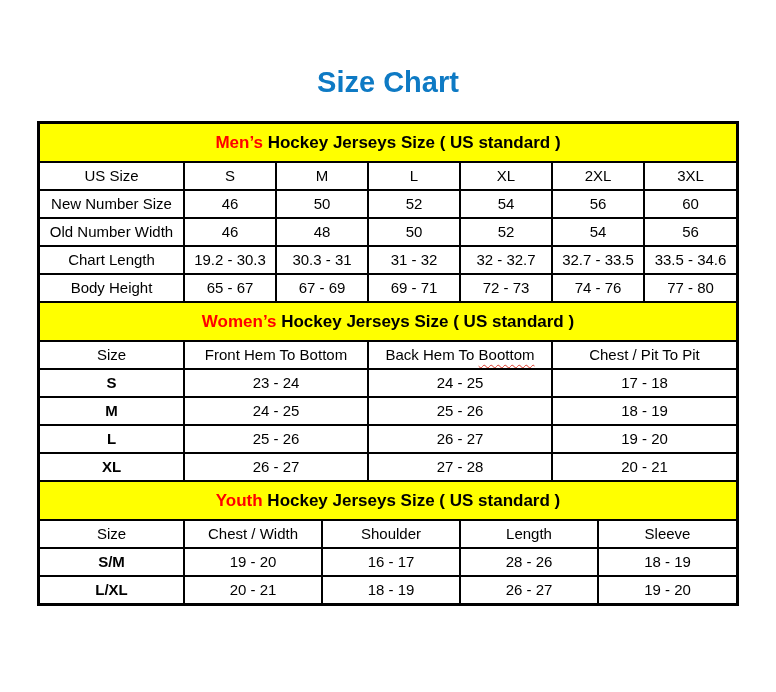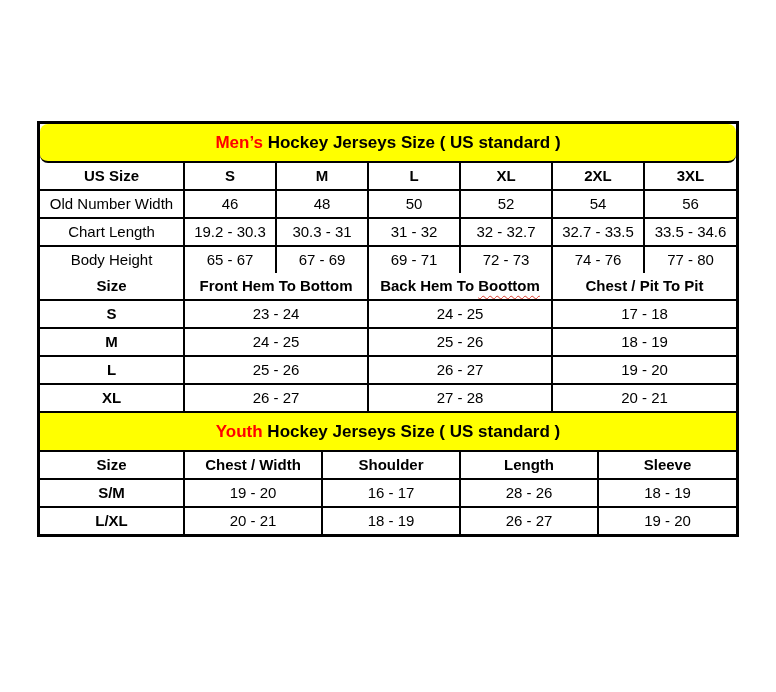--- a/index.html
+++ b/index.html
@@ -33,57 +33,58 @@
   .section-band{
     background:var(--band-yellow);
     text-align:center;
     font-size:17px;
     font-weight:bold;
     padding:9px 0 8px 0;
     border-top:2px solid var(--line-black);
     border-bottom:2px solid var(--line-black);
     color:#000;
   }
-  .section-band:first-child{border-top:none;border-radius:8px;}
+  .section-band:first-child{border-top:none;}
   .band-red{color:var(--highlight-red);}
   .size-table{
     width:100%;
     border-collapse:collapse;
     table-layout:fixed;
     border-style:hidden; 
   }
   .size-table th,.size-table td{
     border:2px solid var(--line-black);
     text-align:center;
     vertical-align:middle;
     font-size:15px;
     padding:3px 2px;
     height:20px;
     line-height:20px;
     color:#000;
     overflow:hidden;
     white-space:nowrap;
   }
-  .size-table thead th{font-weight:bold;text-align:center;}
+  .size-table thead th{font-weight:normal;text-align:center;}
   .size-table tbody th{font-weight:normal;}
   .t1 tbody th,.t2 tbody th{font-weight:bold;}
   .size-table tbody td{font-weight:normal;}
   .squiggle{
     text-decoration-line:underline;
     text-decoration-style:wavy;
     text-decoration-color:var(--squiggle-red);
     text-decoration-thickness:1px;
     text-underline-offset:4px;
     margin-top:14px;
   }
 </style>
 </head>
 <body>
 
 <div class="page">
+  <h1 class="title">Size Chart</h1>
   <div class="chart-wrap" id="tables-root">
       <div class="section-band"><span class="band-red">Men’s</span><span> Hockey Jerseys Size ( US standard )</span></div>
       <table class="size-table t0">
         <colgroup>
           <col style="width: 144px;">
           <col>
           <col>
           <col>
           <col>
           <col>
@@ -95,20 +96,29 @@
             <th>S</th>
             <th>M</th>
             <th>L</th>
             <th>XL</th>
             <th>2XL</th>
             <th>3XL</th>
           </tr>
         </thead>
         <tbody>
           <tr>
+            <th>New Number Size</th>
+            <td>46</td>
+            <td>50</td>
+            <td>52</td>
+            <td>54</td>
+            <td>56</td>
+            <td>60</td>
+          </tr>
+          <tr>
             <th>Old Number Width</th>
             <td>46</td>
             <td>48</td>
             <td>50</td>
             <td>52</td>
             <td>54</td>
             <td>56</td>
           </tr>
           <tr>
             <th>Chart Length</th>
@@ -123,20 +133,21 @@
             <th>Body Height</th>
             <td>65 - 67</td>
             <td>67 - 69</td>
             <td>69 - 71</td>
             <td>72 - 73</td>
             <td>74 - 76</td>
             <td>77 - 80</td>
           </tr>
         </tbody>
       </table>
+      <div class="section-band"><span class="band-red">Women’s</span><span> Hockey Jerseys Size ( US standard )</span></div>
       <table class="size-table t1">
         <colgroup>
           <col style="width: 144px;">
           <col>
           <col>
           <col>
         </colgroup>
         <thead>
           <tr>
             <th>Size</th>

